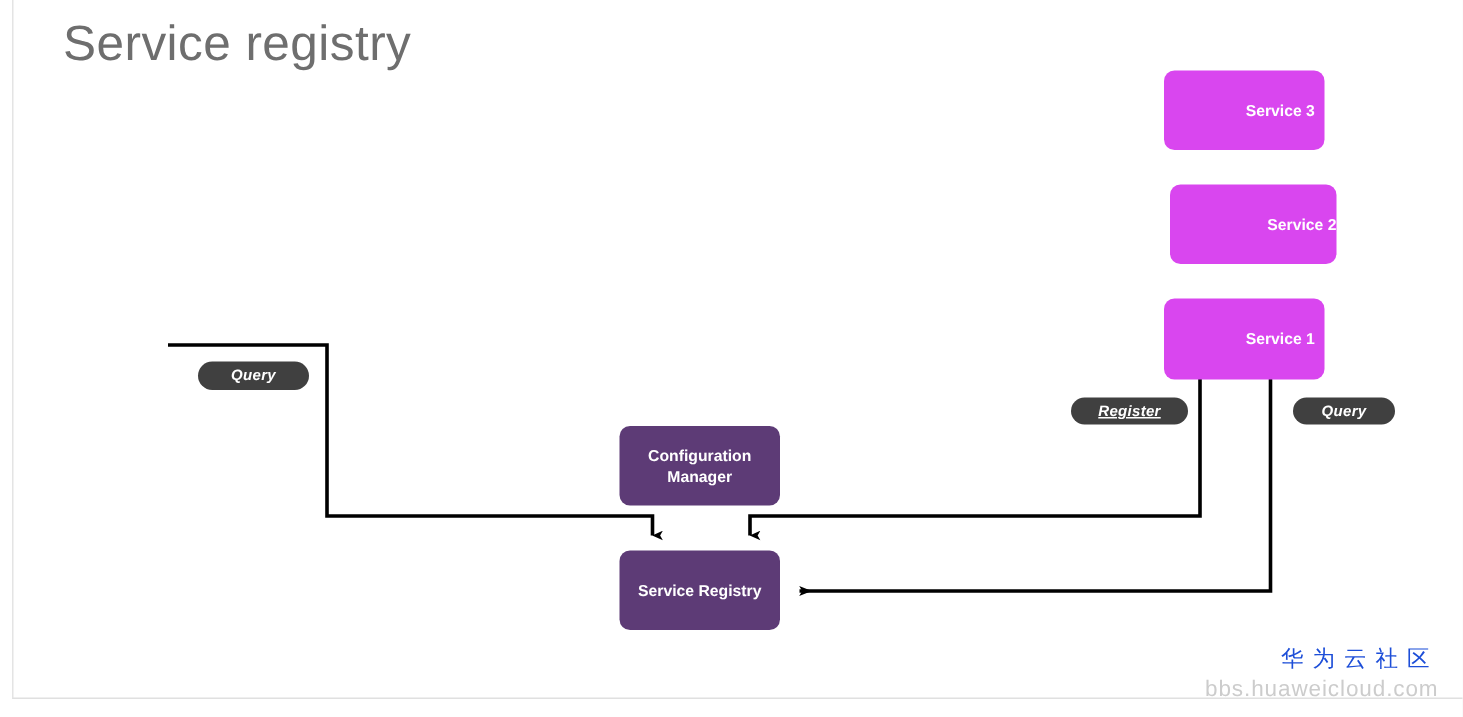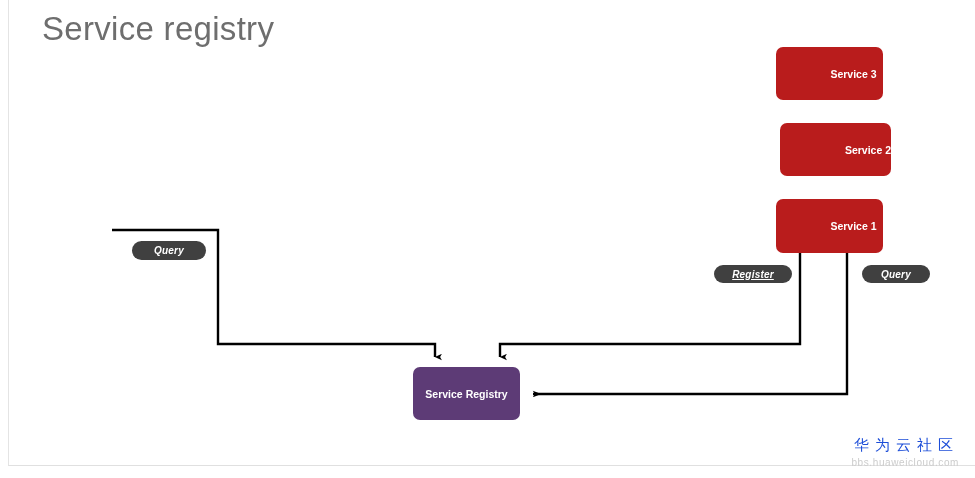--- a/index.html
+++ b/index.html
@@ -58,21 +58,21 @@
     text-align: center;
     color: #ffffff;
     font-weight: bold;
     font-size: 10.5px;
     line-height: 14px;
     box-sizing: border-box;
     z-index: 4;
   }
 
   .node-green {
-    background: #b91c1c;
+    background: #d946ef;
     border-radius: 7px;
     padding-left: 48px;
   }
   .node-purple {
     background: #5d3b76;
     border-radius: 7px;
   }
   .node-circle {
     background: #ababab;
     border-radius: 50%;
@@ -115,21 +115,21 @@
     z-index: 7;
   }
   #watermark-cn {
     font-size: 15px;
     letter-spacing: 6px;
     color: #1d4ed8;
     font-family: "DejaVu Sans", sans-serif;
     white-space: nowrap;
   }
   #watermark-url {
-    font-size: 10px;
+    font-size: 15px;
     letter-spacing: 0.6px;
     color: #cccccc;
     font-family: "Liberation Sans", sans-serif;
     margin-top: 2px;
     white-space: nowrap;
   }
 </style>
 </head>
 <body>
 
@@ -168,20 +168,26 @@
 
   <div class="node node-green" style="left:780px; top:123px; width:111px; height:53px;justify-content:flex-end;">
     <span>Service 2</span>
   </div>
 
   <div class="node node-green" style="left:776px; top:199px; width:107px; height:54px;">
     <span>Service 1</span>
   </div>
 
 
+  <div class="node node-purple" style="left:413px; top:284px; width:107px; height:53px;">
+    <span style="display:block;">
+      <span style="display:block;">Configuration</span>
+      <span style="display:block;">Manager</span>
+    </span>
+  </div>
 
   <div class="node node-purple" style="left:413px; top:367px; width:107px; height:53px;">
     <span>Service Registry</span>
   </div>
 
   <div class="pill" style="left:132px; top:241px; width:74px; height:19px;">
     <span>Query</span>
   </div>
 
   <div class="pill" style="left:714px; top:265px; width:78px; height:18px;text-decoration:underline;">

